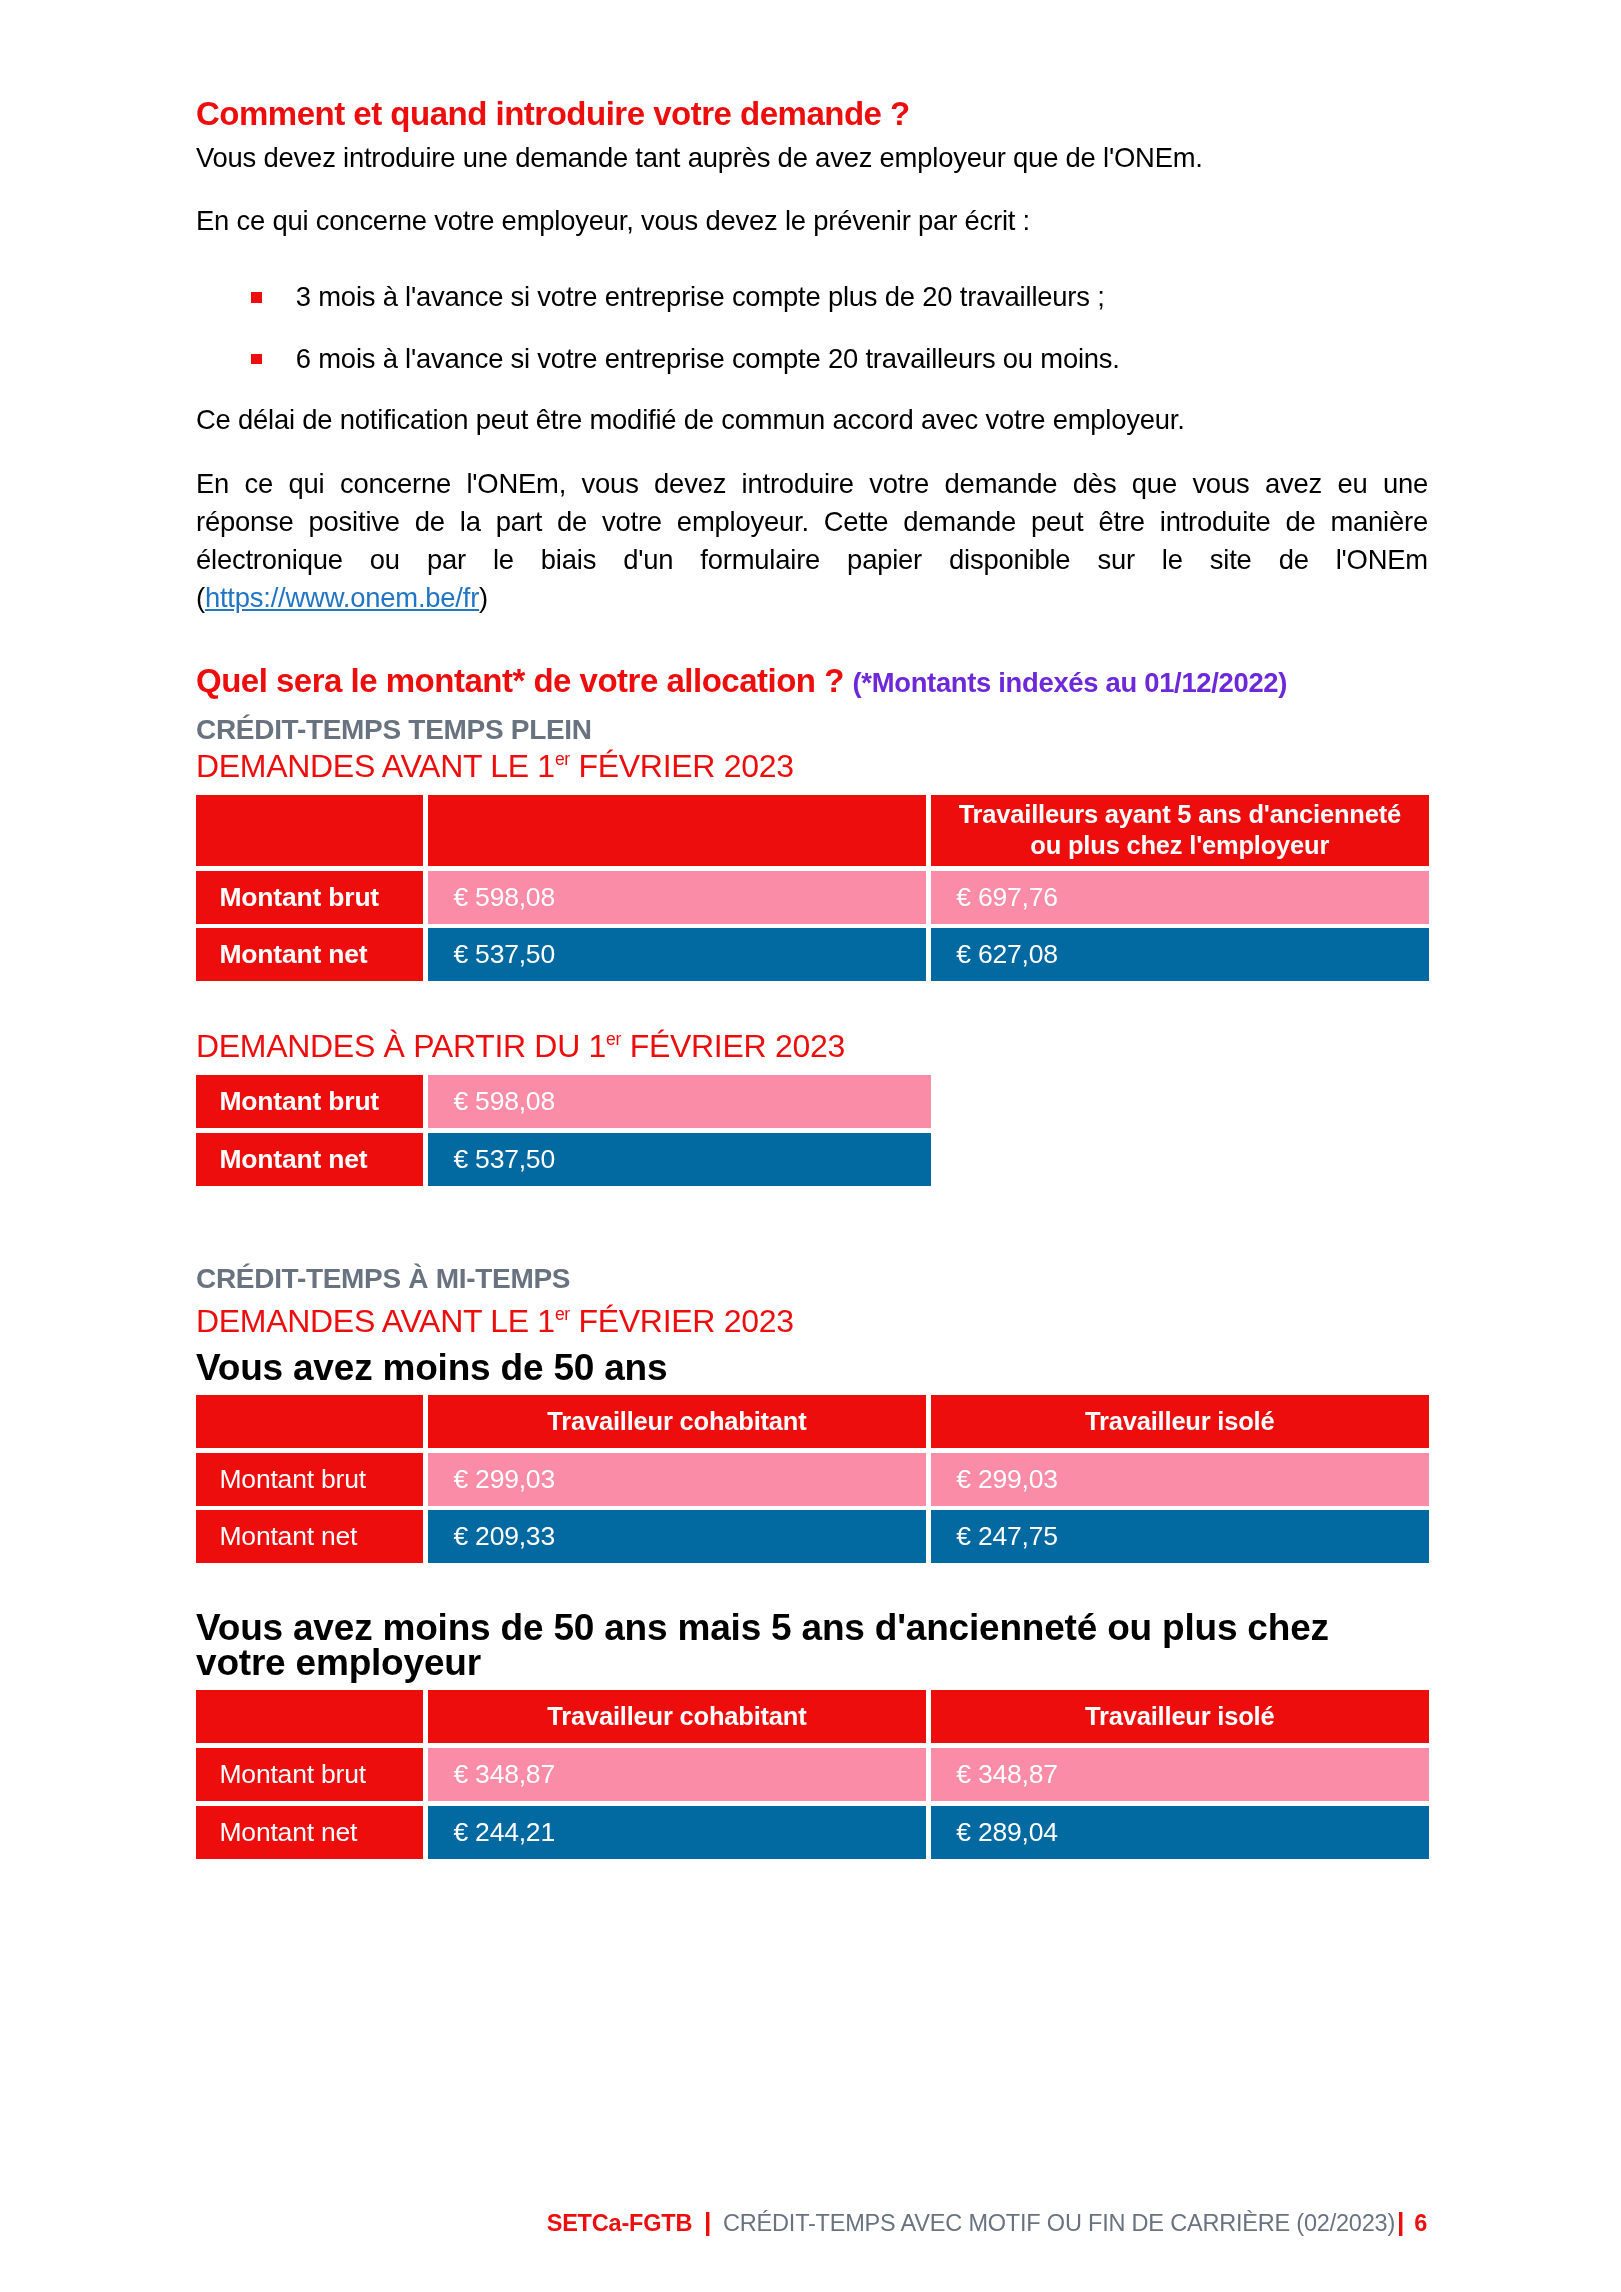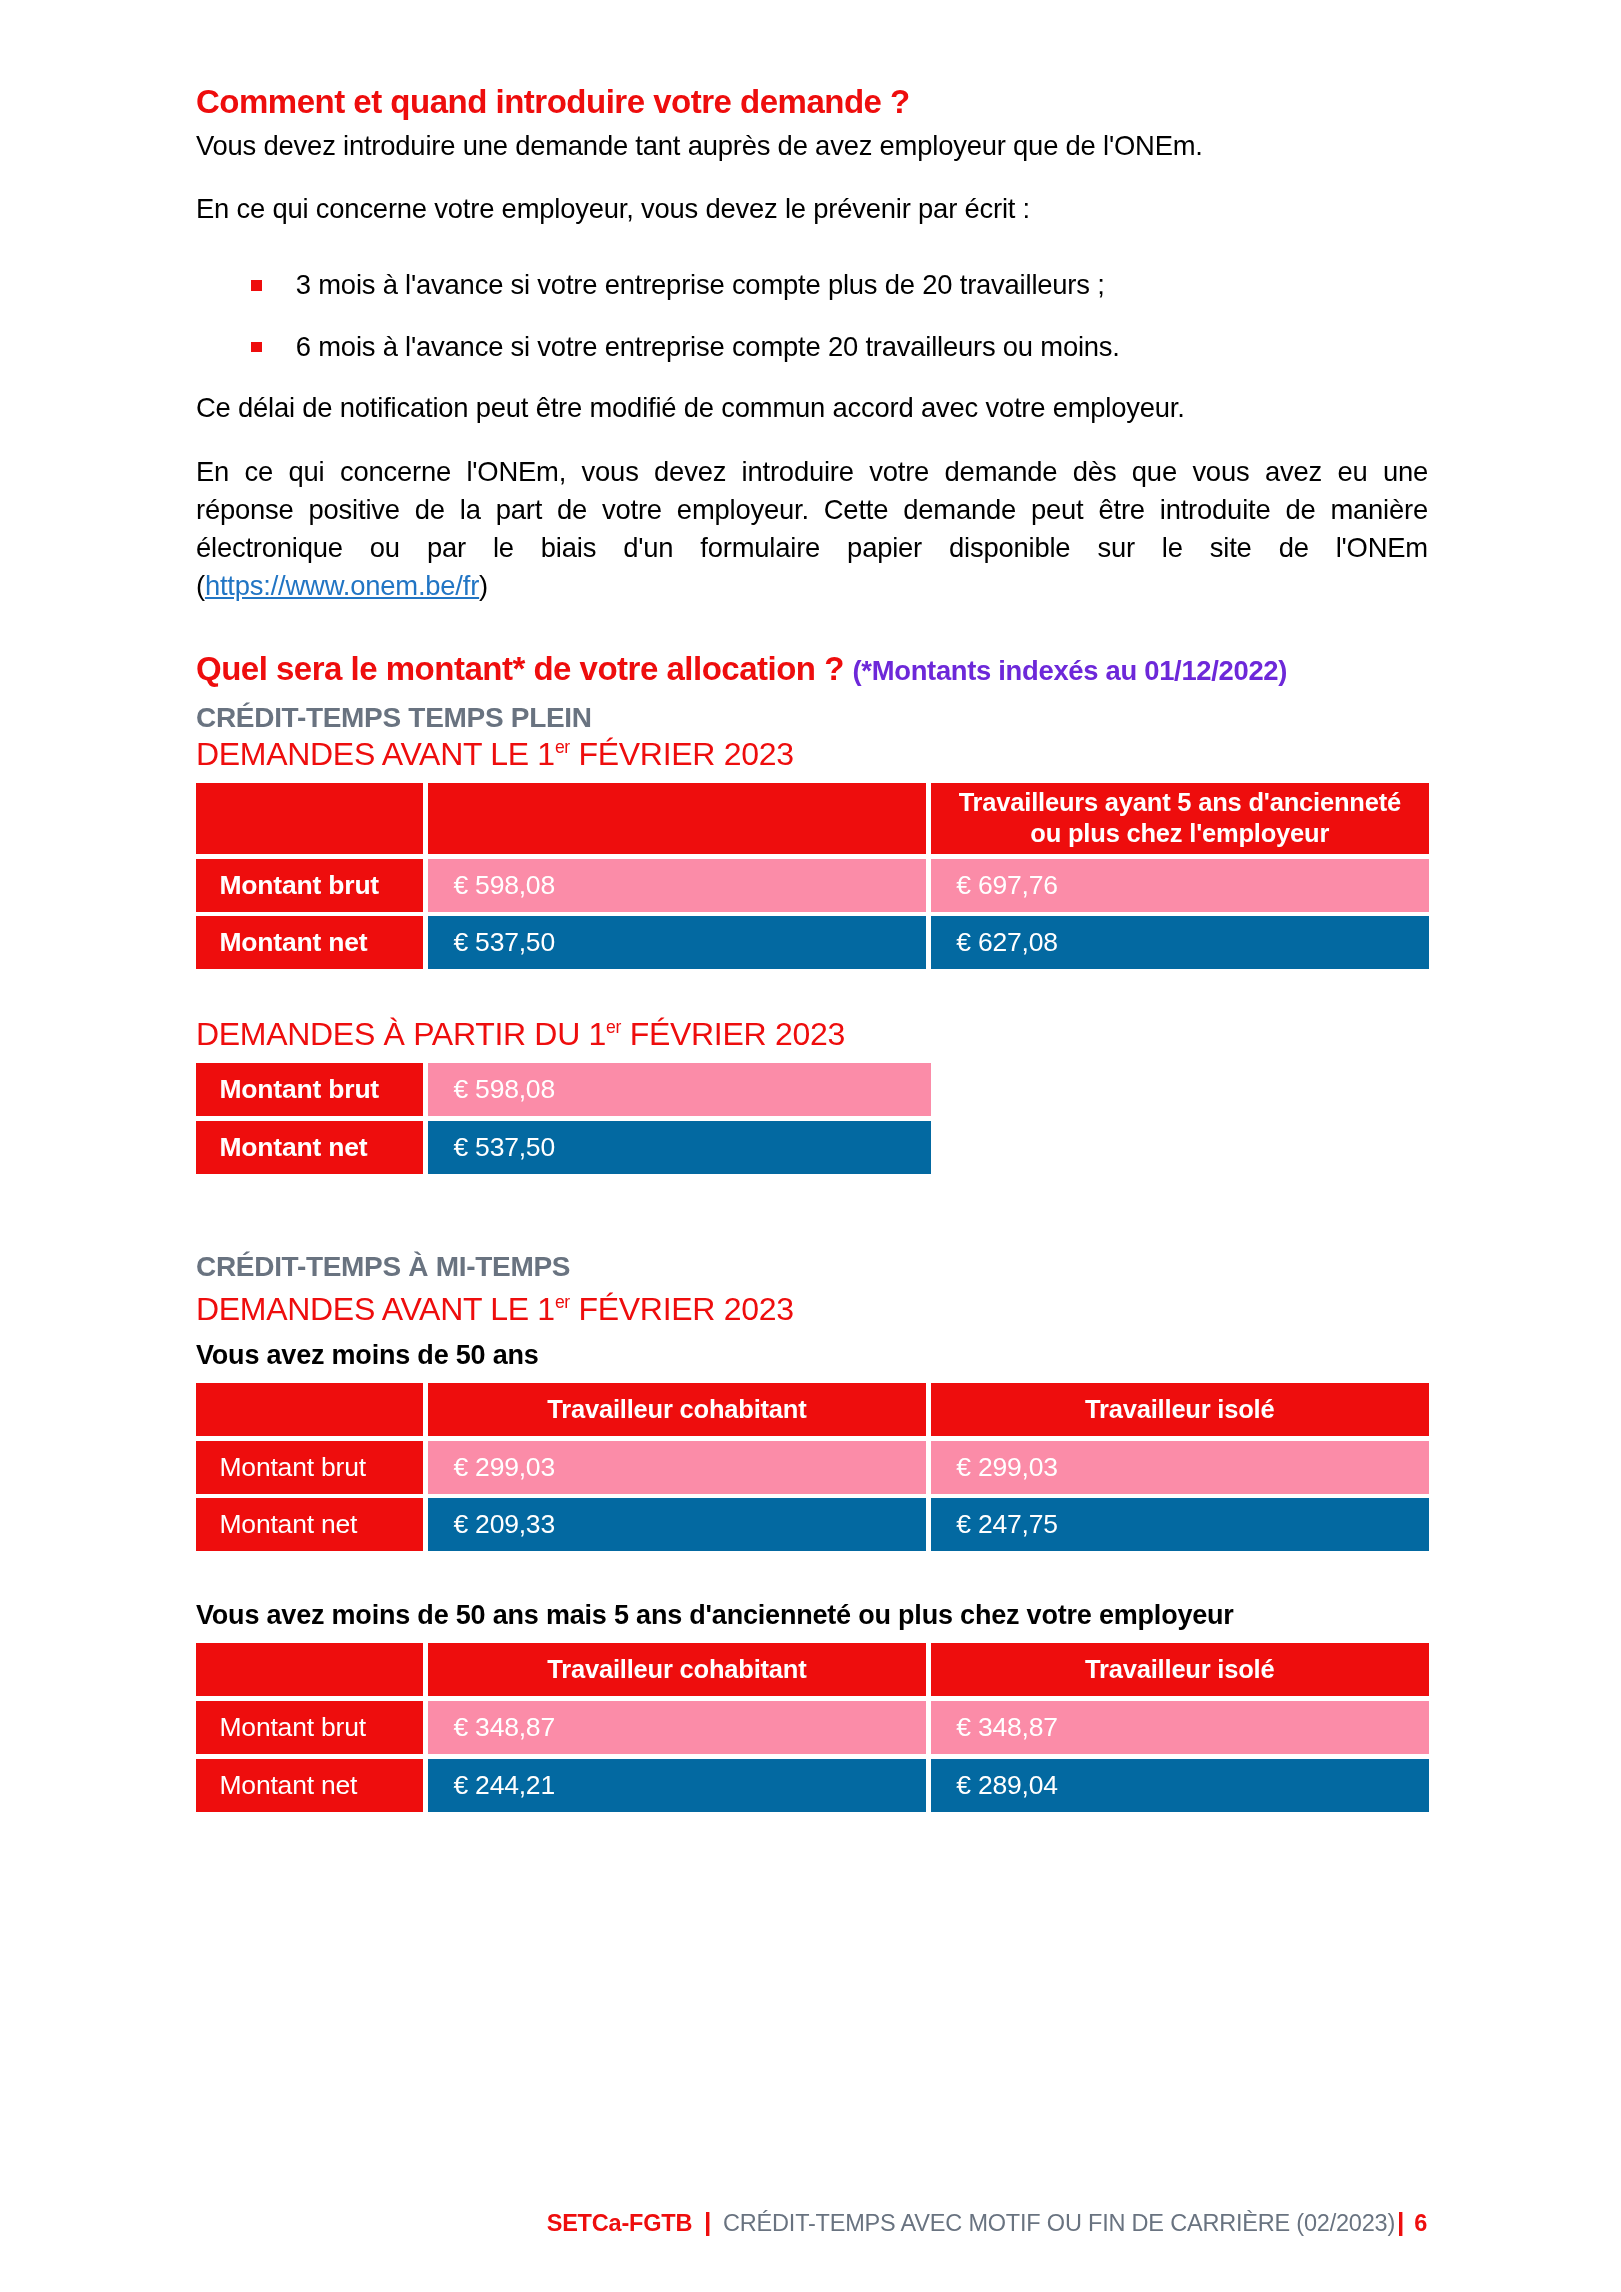--- a/index.html
+++ b/index.html
@@ -8,40 +8,41 @@
     background:#ffffff;
     font-family:"Liberation Sans", sans-serif;
     color:#000000;
     position:relative;
     overflow:hidden;
   }
   .page {
     position:absolute; inset:0;
     padding:80px 193px 0 196px;
     box-sizing:border-box;
+    margin-top:12px;
   }
   
   .h1 {
     font-size:33px; font-weight:700; color:#ee0d0d;
     letter-spacing:-0.5px; line-height:43px; margin:0 0 3.9px 0;
   }
   .h2 { margin:41px 0 2px 0; line-height:45px; }
   .h2 .main { font-size:33px; font-weight:700; color:#ee0d0d; letter-spacing:-0.5px; }
   .h2 .note { font-size:27.4px; font-weight:700; color:#6d28d9; letter-spacing:-0.3px; }
   .sub-gray {
     font-size:28px; font-weight:700; color:#697380;
     letter-spacing:-0.3px; line-height:37px; margin:2px 0 0 0;
   }
   .sub-red {
     font-size:32px; font-weight:400; color:#ee0d0d;
     letter-spacing:-0.3px; line-height:37px; margin:0 0 9.8px 0;
   }
   .sub-red sup { font-size:0.55em; line-height:0; }
   .black-h {
-    font-size:27px; font-weight:700; color:#000;
+    font-size:37px; font-weight:700; color:#000;
     letter-spacing:-0.2px; line-height:35px; margin:9.8px 0 9.8px 0;
   }
   
   .p {
     font-size:27.4px; line-height:38px; letter-spacing:-0.2px;
     margin:0 0 25.5px 0; color:#000;
   }
   .p.tight { margin-bottom:38px; }
   .jline { text-align:justify; text-align-last:justify; }
   .lastline { text-align:left; }

